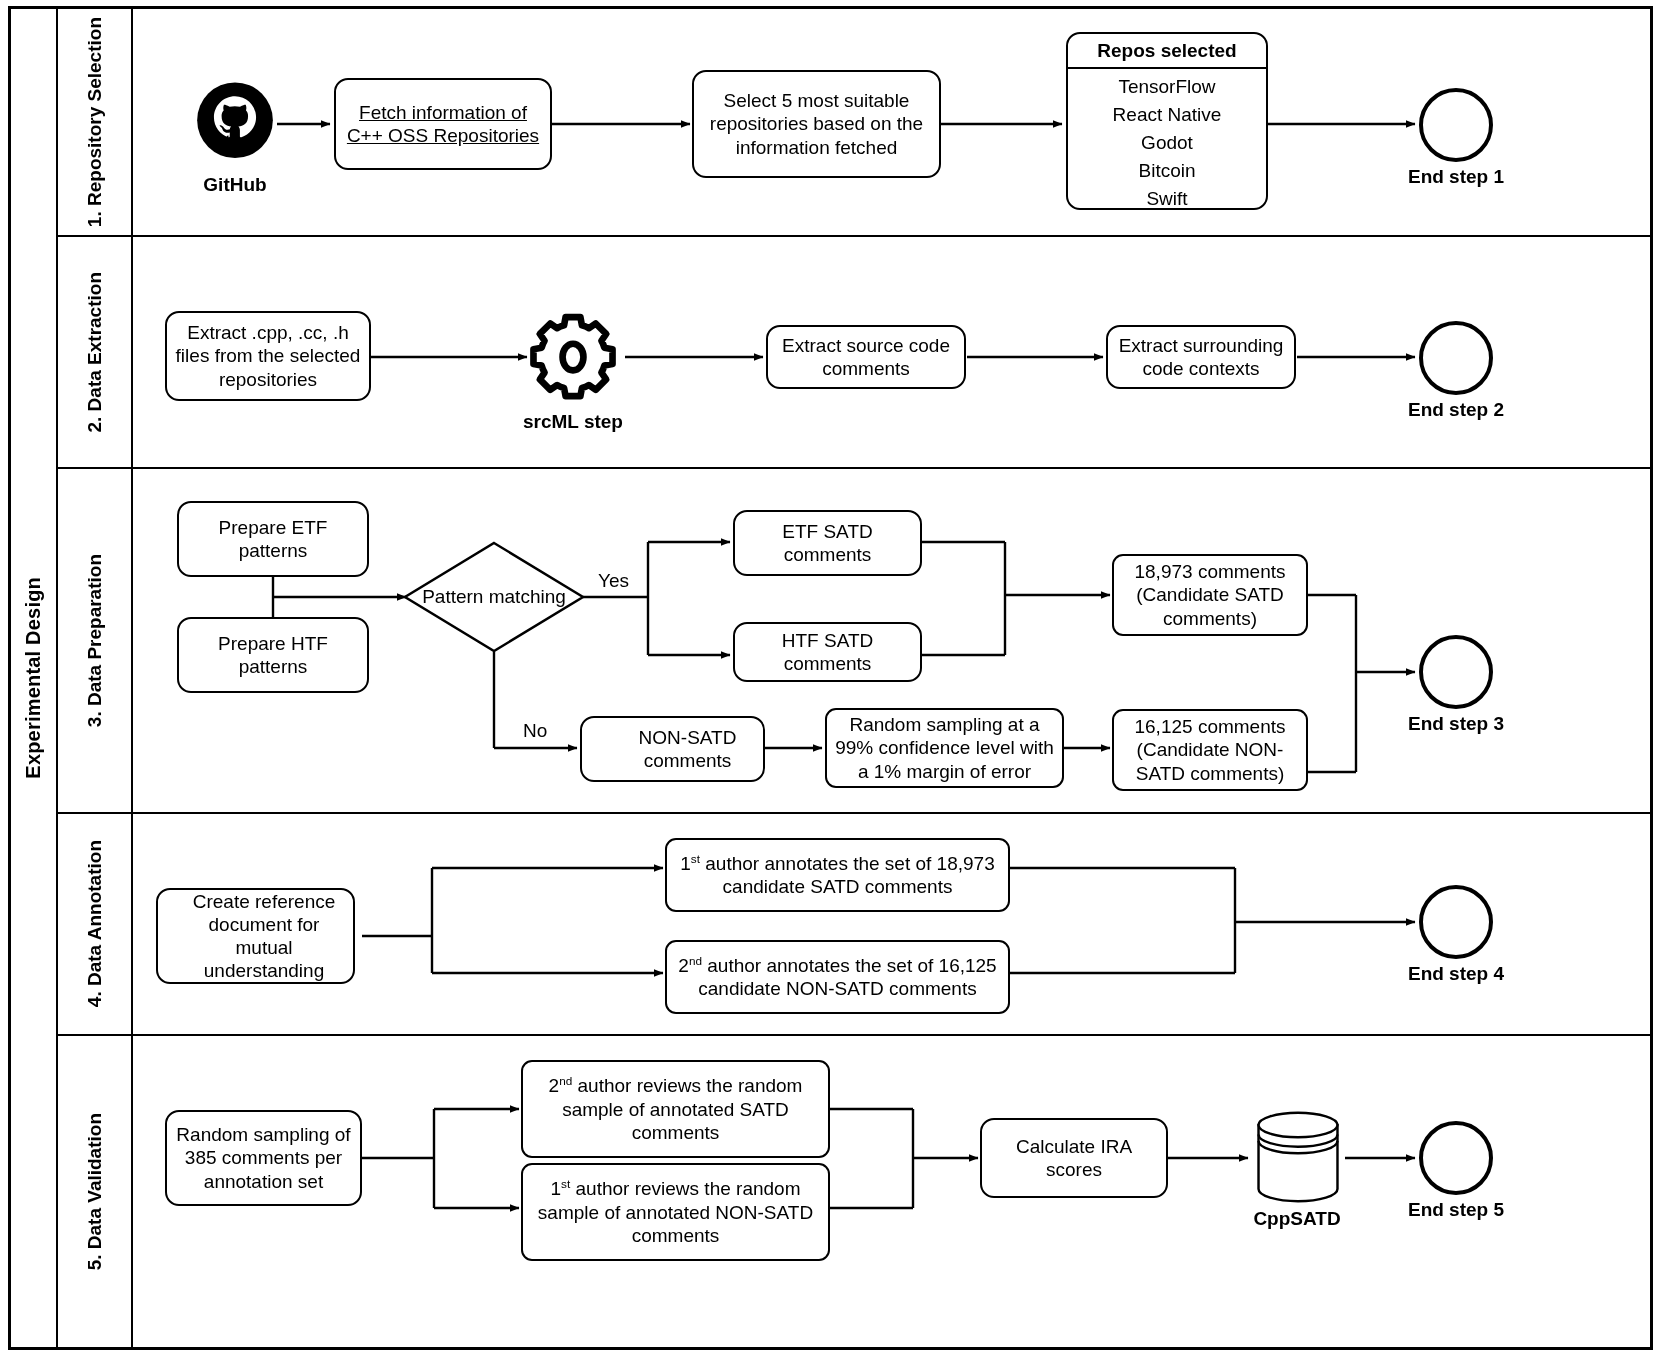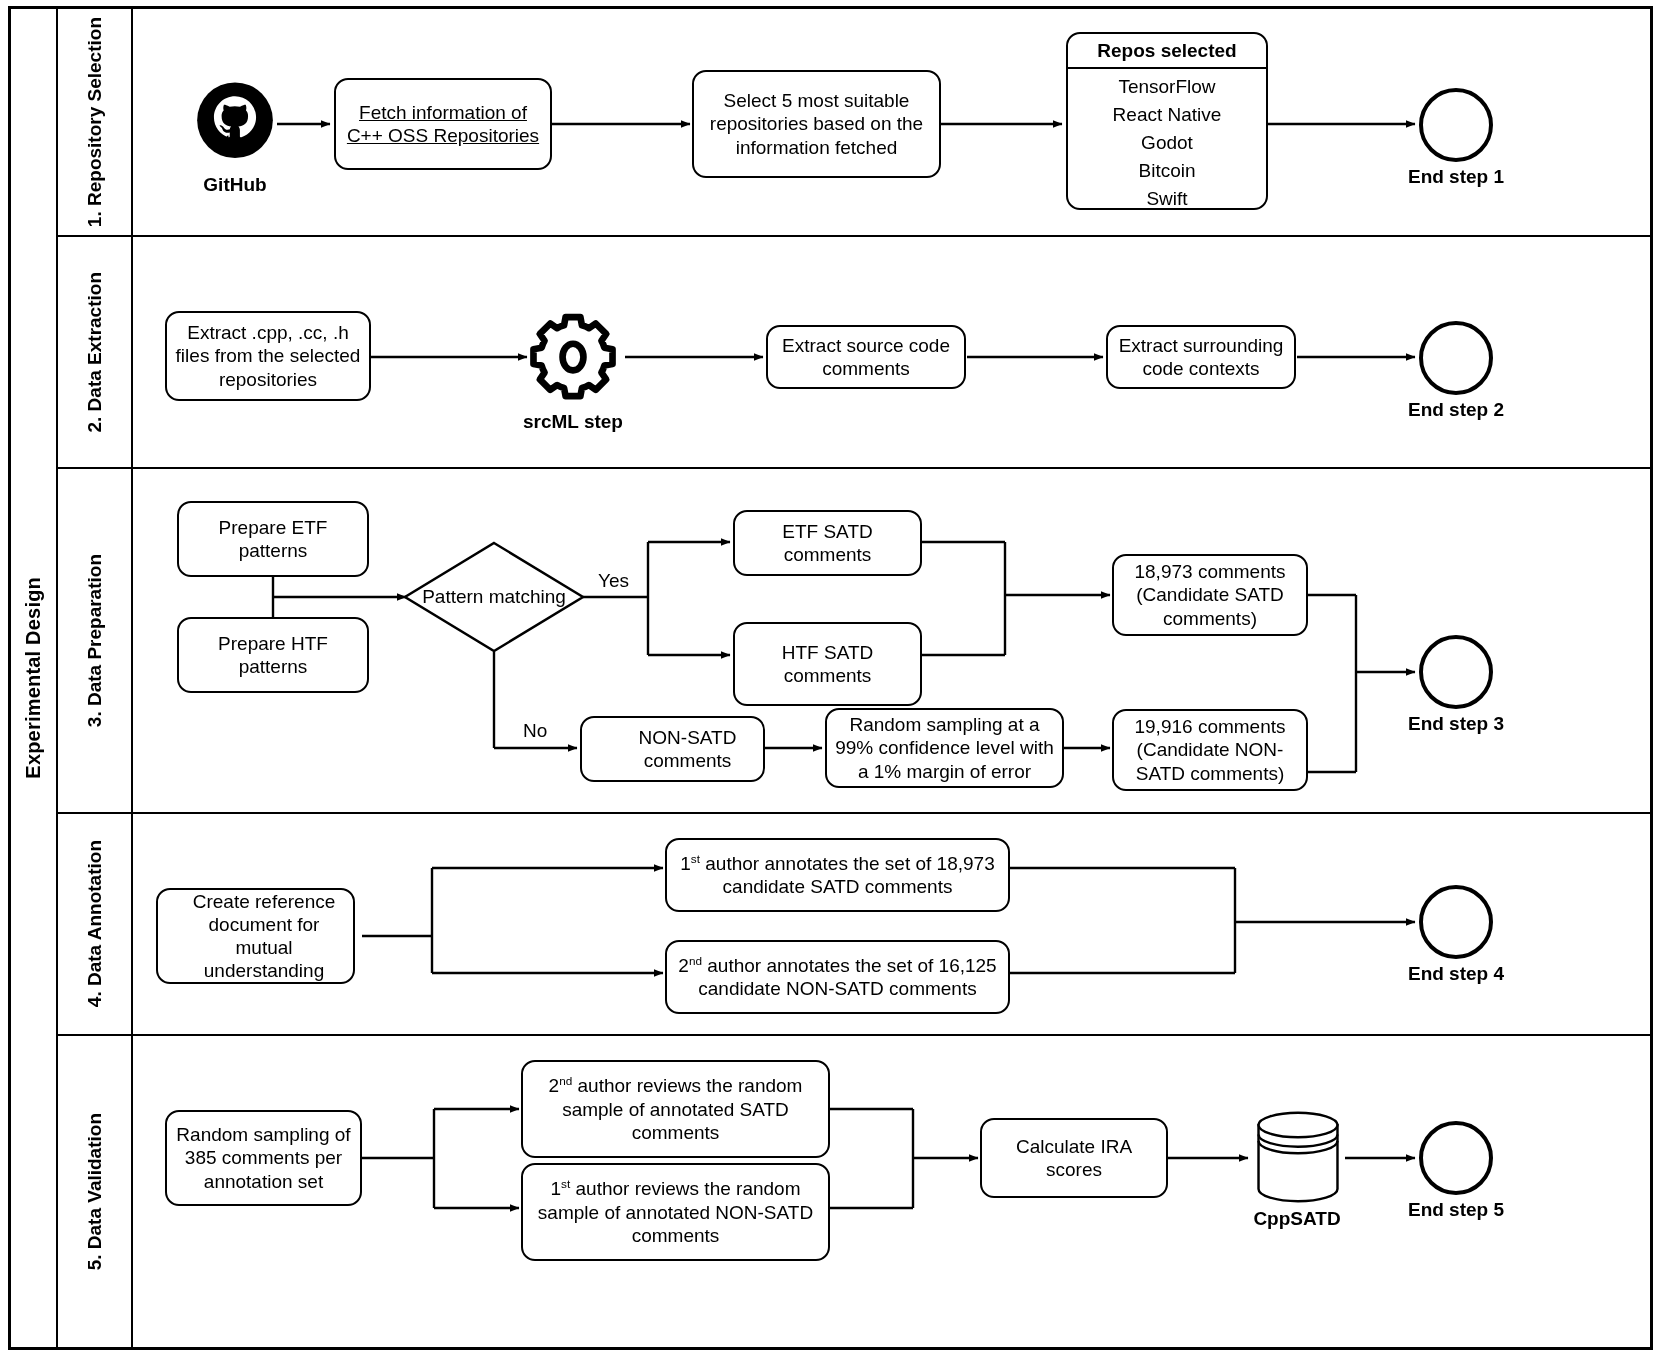--- a/index.html
+++ b/index.html
@@ -81,21 +81,21 @@
     box-sizing: border-box;
     display: flex;
     align-items: center;
     justify-content: center;
     text-align: center;
     font-size: 19px;
     line-height: 1.22;
     padding: 2px 6px;
     color: #000;
   }
-  .node.tight { padding: 2px 2px; }
+  .node.tight { padding: 2px 2px; border-radius: 11px; }
 
   .diamond-wrap {
     position: absolute;
   }
   .diamond-wrap svg { display: block; }
   .diamond-label {
     position: absolute;
     left: 0; top: 0;
     width: 100%; height: 100%;
     display: flex;
@@ -317,27 +317,27 @@
     <svg width="182" height="112" viewBox="0 0 182 112" aria-hidden="true">
       <polygon points="91,2 180,56 91,110 2,56" fill="#fff" stroke="#000" stroke-width="2.4"></polygon>
     </svg>
     <div class="diamond-label">Pattern matching</div>
   </div>
 
   <div class="edge-label" style="left:598px;top:570px;">Yes</div>
   <div class="edge-label" style="left:523px;top:720px;">No</div>
 
   <div class="node" style="left:733px;top:510px;width:189px;height:66px;">ETF SATD comments</div>
-  <div class="node" style="left:733px;top:622px;width:189px;height:84px;">HTF SATD comments</div>
+  <div class="node" style="left:733px;top:622px;width:189px;height:60px;">HTF SATD comments</div>
 
   <div class="node" style="left:580px;top:716px;width:185px;height:66px;padding-left:36px;">NON-SATD comments</div>
   <div class="node tight" style="left:825px;top:708px;width:239px;height:80px;">Random sampling at a 99% confidence level with a 1% margin of error</div>
 
   <div class="node tight" style="left:1112px;top:554px;width:196px;height:82px;">18,973 comments (Candidate SATD comments)</div>
-  <div class="node tight" style="left:1112px;top:709px;width:196px;height:82px;">19,916 comments (Candidate NON-SATD comments)</div>
+  <div class="node tight" style="left:1112px;top:709px;width:196px;height:82px;">16,125 comments (Candidate NON-SATD comments)</div>
 
   <div class="endcircle" style="left:1419px;top:635px;width:74px;height:74px;"></div>
   <div class="endlabel" style="left:1381px;top:713px;width:150px;">End step 3</div>
 
   <div class="node" style="left:156px;top:888px;width:199px;height:96px;padding-left:23px;">Create reference document for mutual understanding</div>
 
   <div class="node tight" style="left:665px;top:838px;width:345px;height:74px;">
     <span>
       <span>1</span><span class="sup">st</span><span> author annotates the set of 18,973 candidate SATD comments</span>
     </span>

